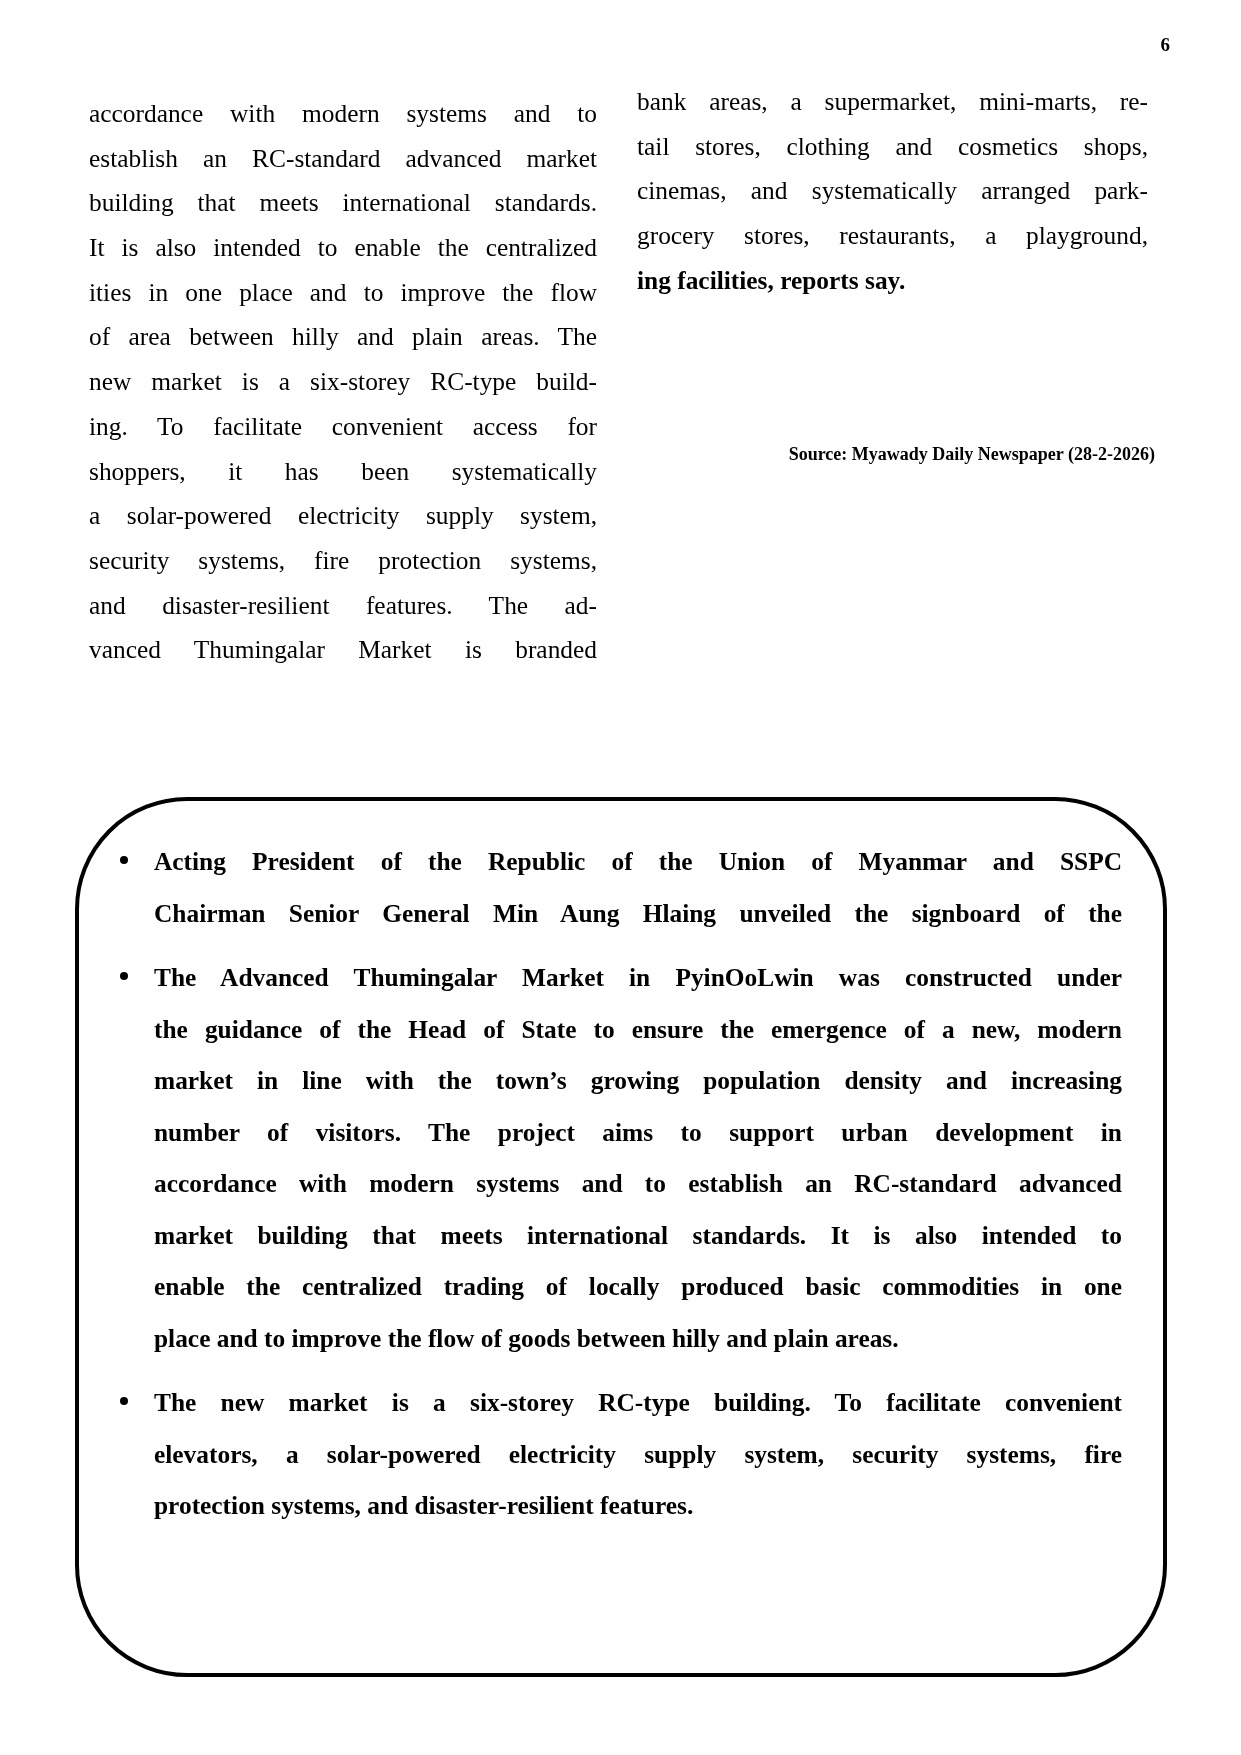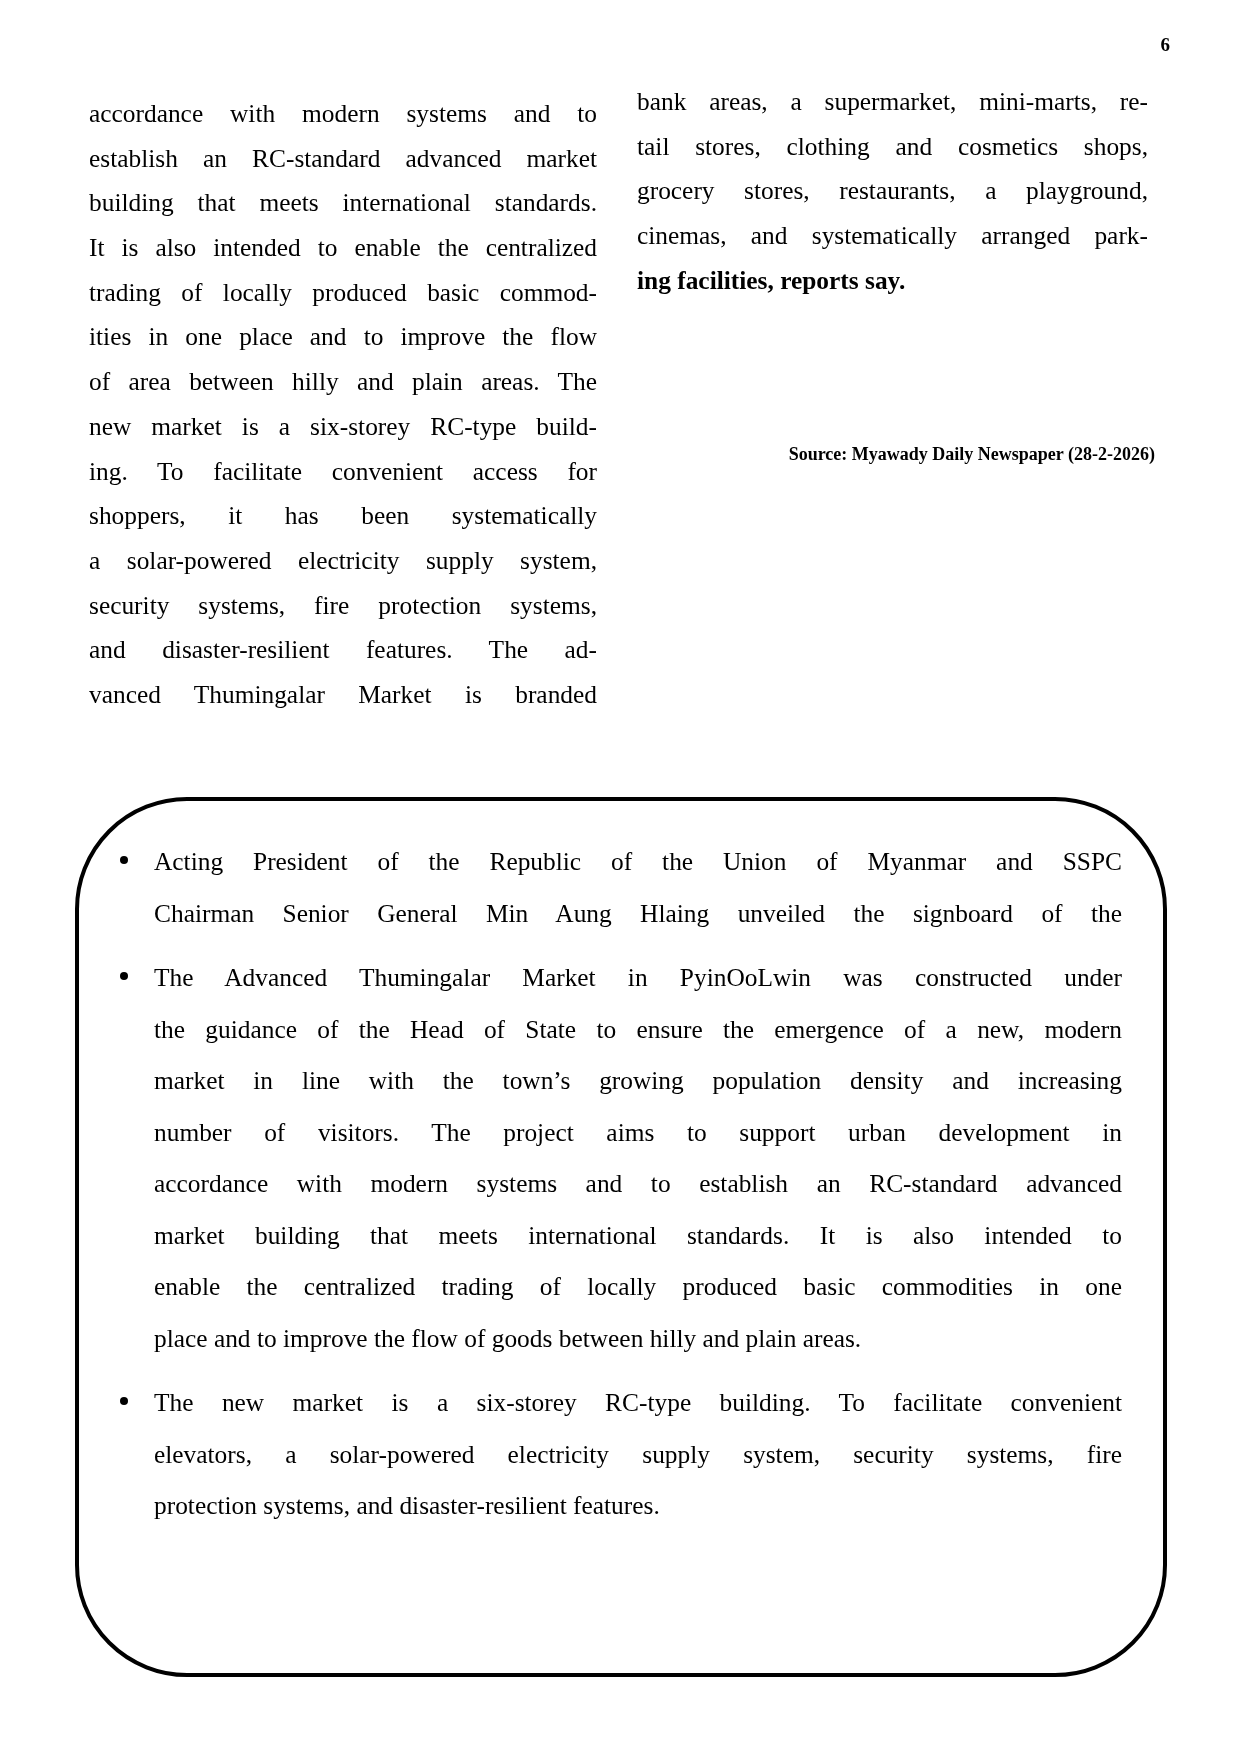--- a/index.html
+++ b/index.html
@@ -28,51 +28,50 @@
       border: 4px solid #000; border-radius: 112px; box-sizing: content-box;
     }
     .bullets {
       position: absolute; left: 118px; top: 836px; width: 1004px;
       list-style: none; margin: 0; padding: 0;
     }
     .bullet-item { position: relative; padding-left: 36px; margin-bottom: 13px; }
     .bullet-dot {
       position: absolute; left: 2px; top: 20px; width: 8px; height: 8px; border-radius: 50%; background: #000;
     }
-    .bullet-text { display: block; font-weight: normal; font-size: 25.4px; }
+    .bullet-text { display: block; font-weight: bold; font-size: 25.4px; }
     .bullet-text .bline { display: block; height: 51.5px; line-height: 51.5px; text-align: justify; text-align-last: justify; white-space: nowrap; }
     .bullet-text .bline.last { text-align-last: left; }
   </style>
 </head>
 <body>
 
 <div class="page-number">6</div>
 
 <div class="col col-left">
   <span class="line">accordance with modern systems and to</span>
   <span class="line">establish an RC-standard advanced market</span>
   <span class="line">building that meets international standards.</span>
   <span class="line">It is also intended to enable the centralized</span>
-  <span class="line">trading of locally produced basic commod-</span>
   <span class="line">ities in one place and to improve the flow</span>
   <span class="line">of area between hilly and plain areas. The</span>
   <span class="line">new market is a six-storey RC-type build-</span>
   <span class="line">ing. To facilitate convenient access for</span>
   <span class="line">shoppers, it has been systematically</span>
   <span class="line">a solar-powered electricity supply system,</span>
   <span class="line">security systems, fire protection systems,</span>
   <span class="line">and disaster-resilient features. The ad-</span>
   <span class="line">vanced Thumingalar Market is branded</span>
 </div>
 
 <div class="col col-right">
   <span class="line">bank areas, a supermarket, mini-marts, re-</span>
   <span class="line">tail stores, clothing and cosmetics shops,</span>
+  <span class="line">cinemas, and systematically arranged park-</span>
   <span class="line">grocery stores, restaurants, a playground,</span>
-  <span class="line">cinemas, and systematically arranged park-</span>
   <span class="line last">ing facilities, reports say.</span>
 </div>
 
 <div class="source">Source: Myawady Daily Newspaper (28-2-2026)</div>
 
 <div class="summary-box"></div>
 
 <ul class="bullets">
   <li class="bullet-item">
     <span class="bullet-dot"></span>

